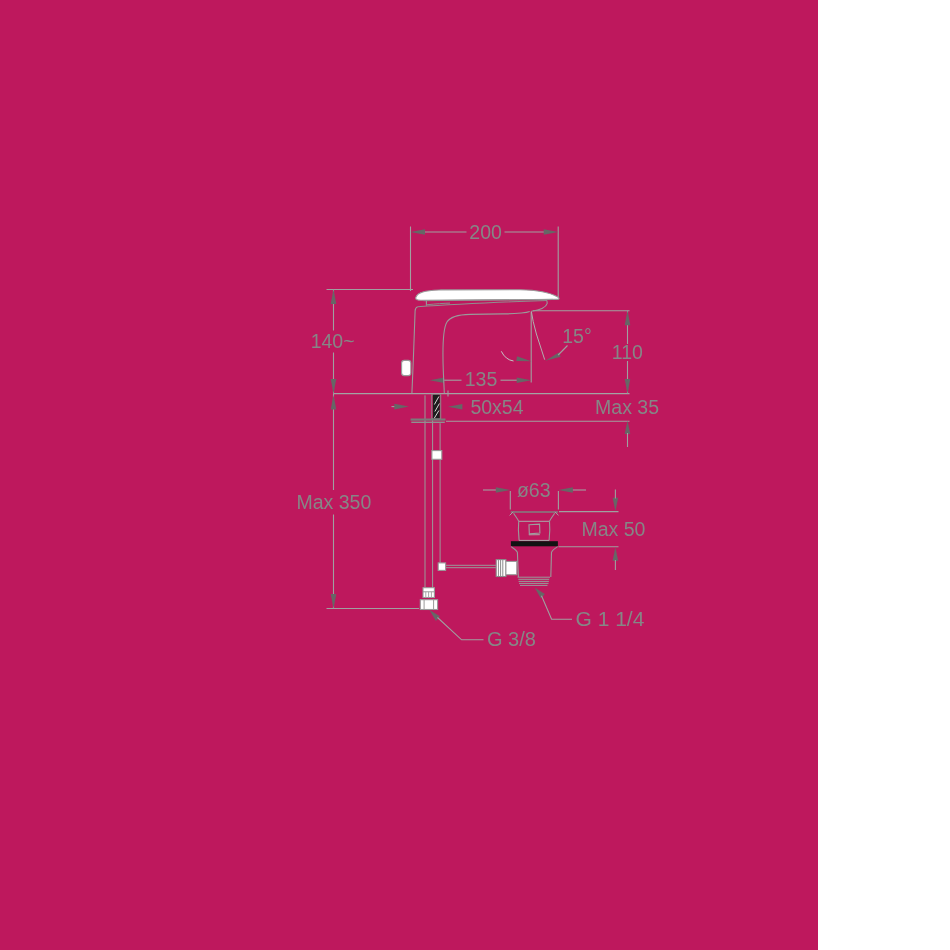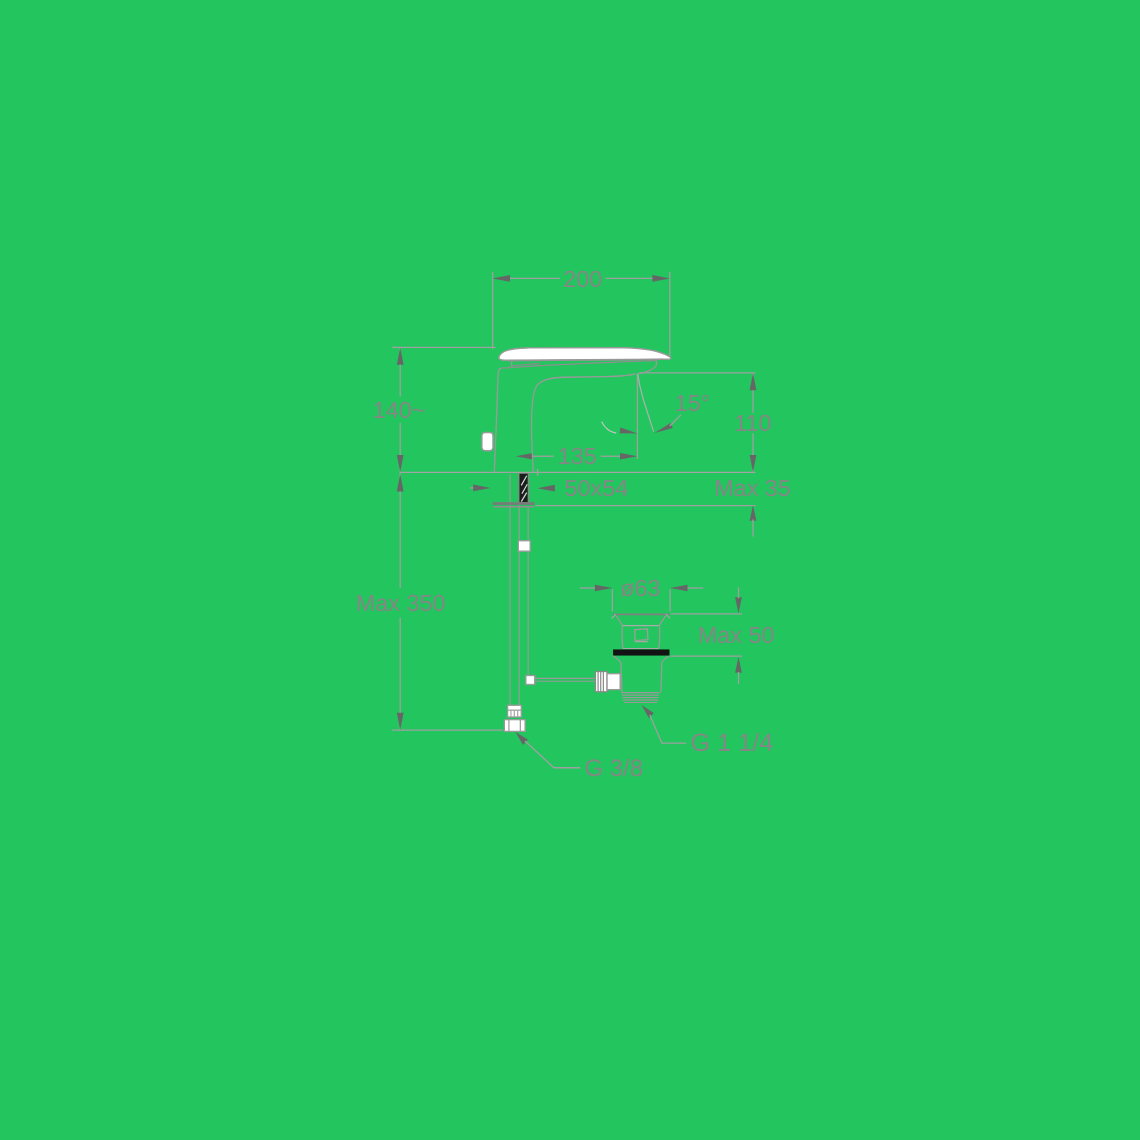--- a/index.html
+++ b/index.html
@@ -1,16 +1,16 @@
 <!DOCTYPE html>
 <html><head>
 <meta charset="utf-8">
 <style>
   html,body{margin:0;padding:0;background:#ffffff;}
-  .page{width:950px;height:950px;position:relative;background:#22c55e;overflow:hidden;}
+  .page{width:818px;height:950px;position:relative;background:#be185d;overflow:hidden;}
   svg{position:absolute;left:0;top:0;}
   text{font-family:"Liberation Sans", sans-serif;fill:#868686;font-size:19.5px;}
 </style>
 </head>
 <body>
 <div class="page">
 <svg width="950" height="950" viewBox="0 0 950 950">
 <g style="filter:blur(0.5px)">
 
 <line x1="333.5" y1="393.6" x2="629.5" y2="393.6" stroke="#a3a3a3" stroke-width="1.1"></line>

